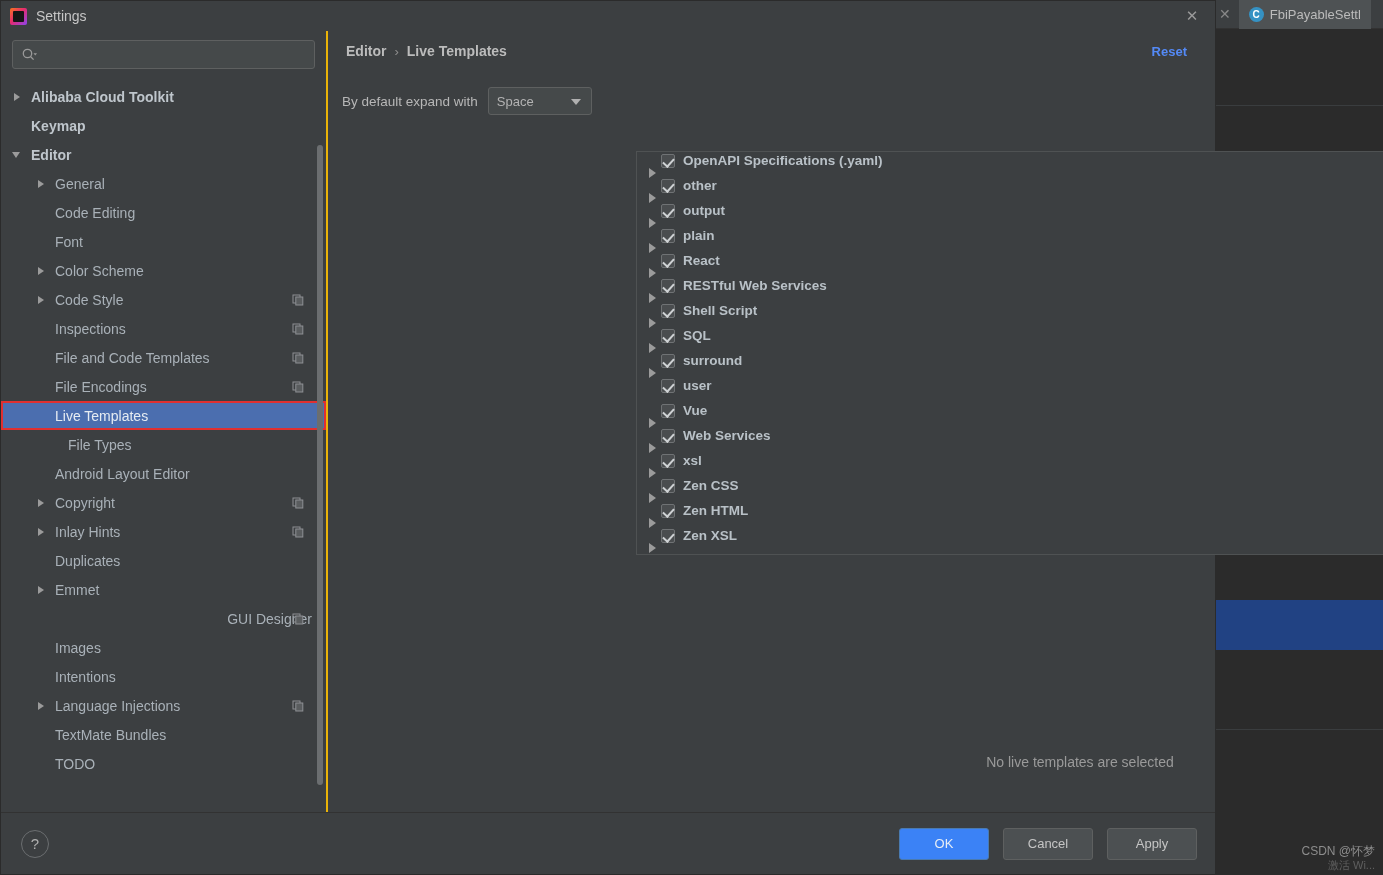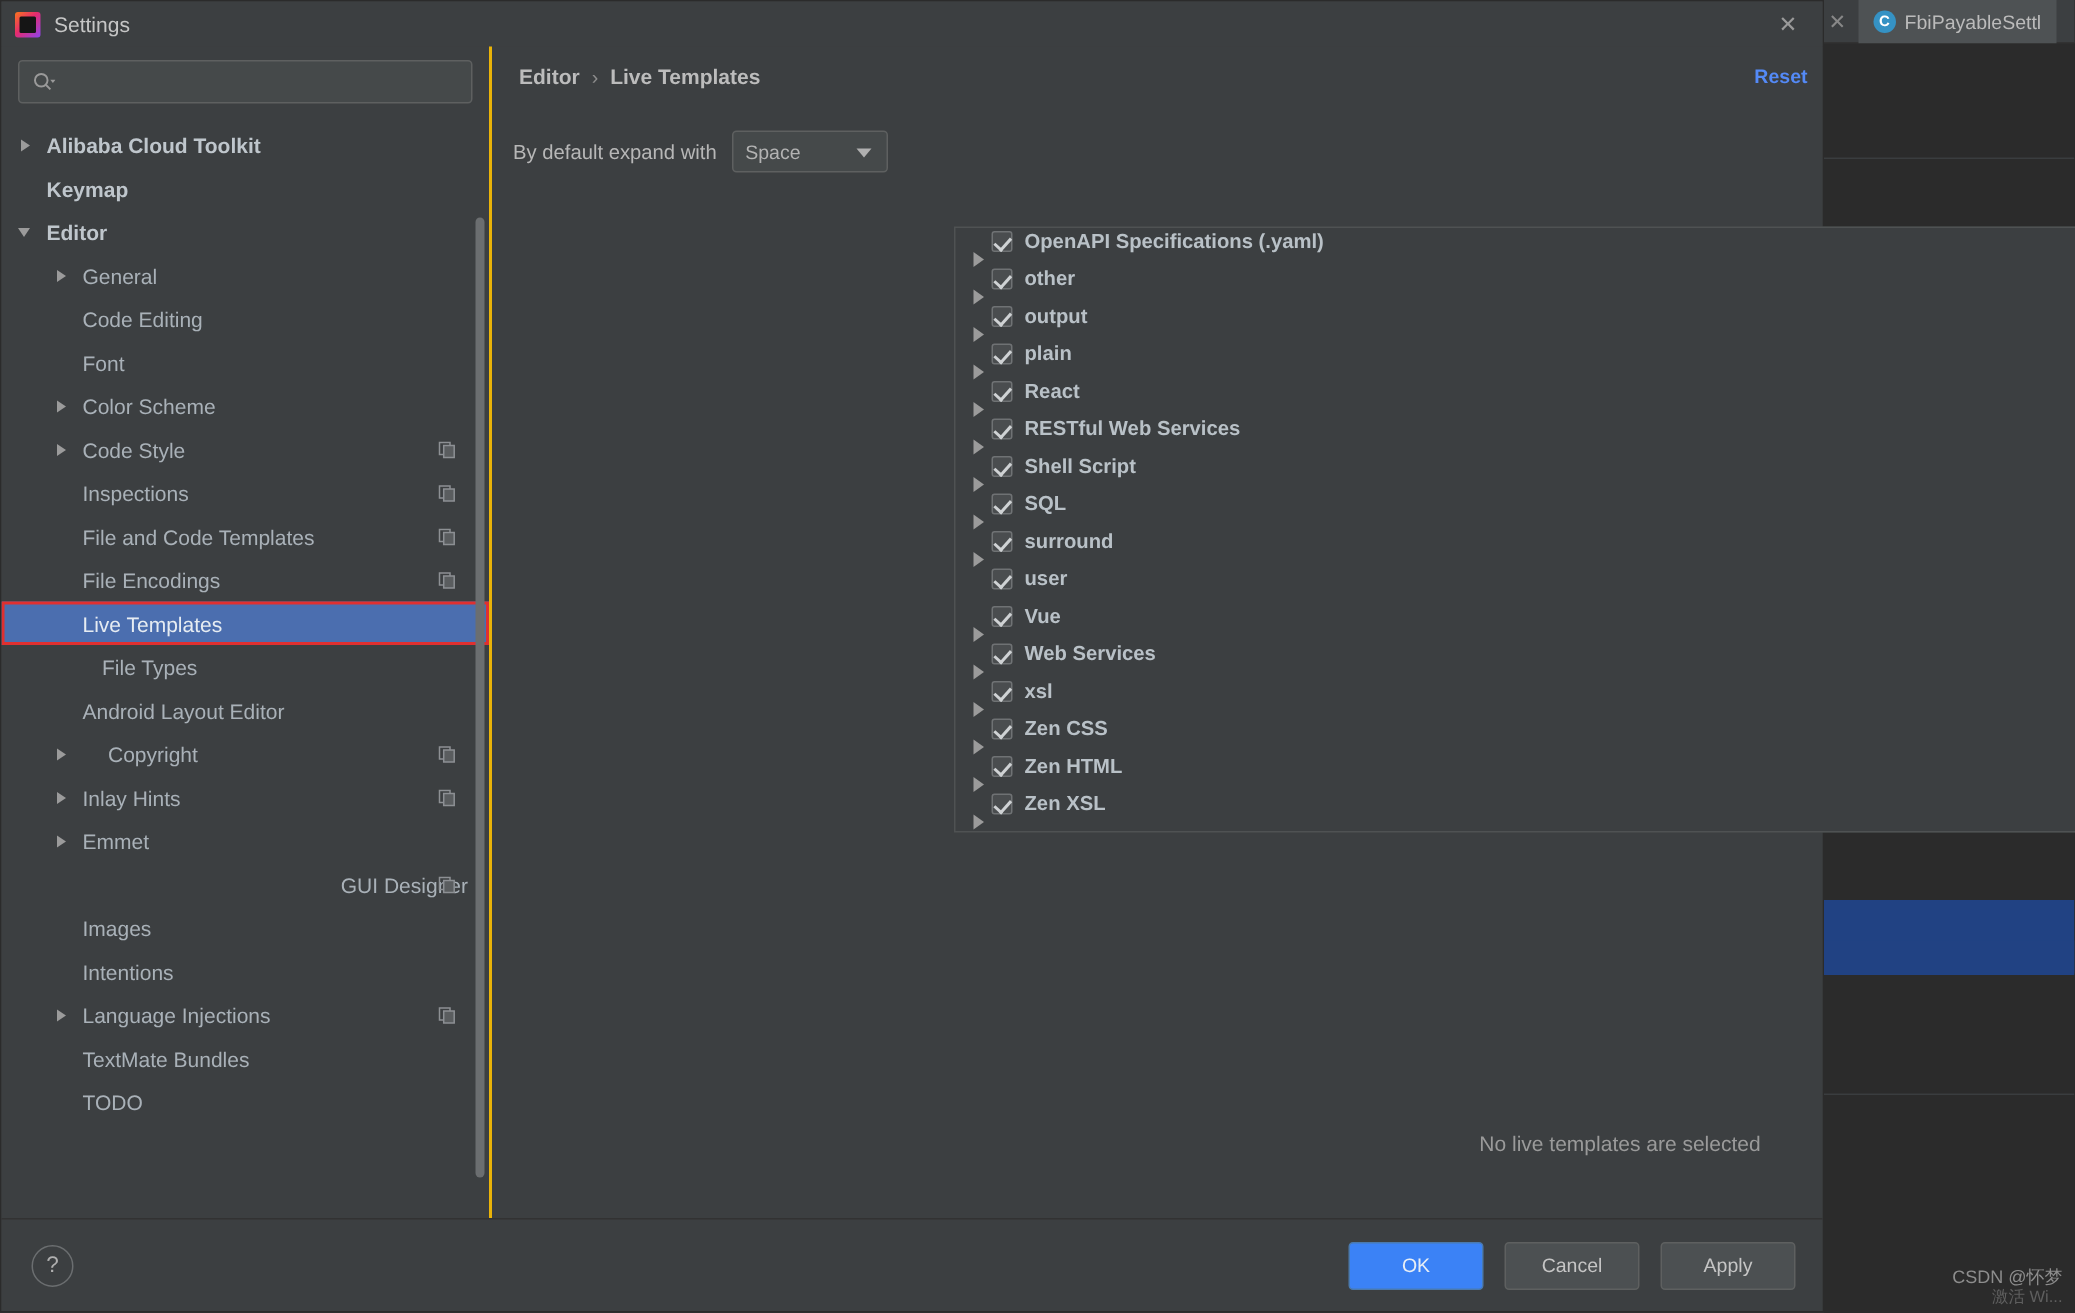--- a/index.html
+++ b/index.html
@@ -142,21 +142,21 @@
     flex: 1 1 auto; background: #3c3f41; position: relative;
     display: flex; flex-direction: column; min-width: 0;
   }
   .panel-head {
     height: 40px; display: flex; align-items: center;
     padding: 0 18px 0 18px; position: relative;
   }
   .crumb { font-size: 14px; font-weight: bold; color: #bcbcbc; }
   .crumb-sep { margin: 0 8px; color: #8d8d8d; font-weight: normal; font-size: 13px; }
   .reset-link {
-    position: absolute; right: 10px; top: 50%; transform: translateY(-50%);
+    position: absolute; right: 28px; top: 50%; transform: translateY(-50%);
     color: #548af7; font-size: 13px; font-weight: bold;
   }
 
   .expand-row {
     display: flex; align-items: center; gap: 10px;
     padding: 14px 0 0 14px; height: 46px;
   }
   .expand-label { font-size: 13.5px; color: #b7b7b7; }
   .combo {
     width: 104px; height: 28px; background: #45494a;
@@ -352,33 +352,37 @@
           <div class="tree-row" style="padding-left: 47px;">
             <span class="arrow "></span>
             <span class="tree-label" style="margin-left: 7px;">File Types</span>
           </div>
           <div class="tree-row" style="padding-left: 34px;">
             <span class="arrow "></span>
             <span class="tree-label" style="margin-left: 7px;">Android Layout Editor</span>
           </div>
           <div class="tree-row" style="padding-left: 34px;">
             <span class="arrow closed"></span>
-            <span class="tree-label" style="margin-left: 24px;">Copyright</span>
+            <span class="tree-label" style="margin-left: 7px;">Copyright</span>
             <span class="copy-badge"><svg width="12" height="12" viewBox="0 0 12 12">
                 <rect x="1" y="1" width="7" height="8" fill="none" stroke="#8d9094" stroke-width="1"></rect>
                 <rect x="3.8" y="3" width="7" height="8" fill="#5a5d5f" stroke="#8d9094" stroke-width="1"></rect>
               </svg></span>
           </div>
           <div class="tree-row" style="padding-left: 34px;">
             <span class="arrow closed"></span>
             <span class="tree-label" style="margin-left: 7px;">Inlay Hints</span>
             <span class="copy-badge"><svg width="12" height="12" viewBox="0 0 12 12">
                 <rect x="1" y="1" width="7" height="8" fill="none" stroke="#8d9094" stroke-width="1"></rect>
                 <rect x="3.8" y="3" width="7" height="8" fill="#5a5d5f" stroke="#8d9094" stroke-width="1"></rect>
               </svg></span>
+          </div>
+          <div class="tree-row" style="padding-left: 34px;">
+            <span class="arrow "></span>
+            <span class="tree-label" style="margin-left: 7px;">Duplicates</span>
           </div>
           <div class="tree-row" style="padding-left: 34px;">
             <span class="arrow closed"></span>
             <span class="tree-label" style="margin-left: 7px;">Emmet</span>
           </div>
           <div class="tree-row" style="padding-left: 34px; justify-content: flex-end;">
             <span class="arrow "></span>
             <span class="tree-label" style="margin-left: 7px;">GUI Designer</span>
             <span class="copy-badge"><svg width="12" height="12" viewBox="0 0 12 12">
                 <rect x="1" y="1" width="7" height="8" fill="none" stroke="#8d9094" stroke-width="1"></rect>

